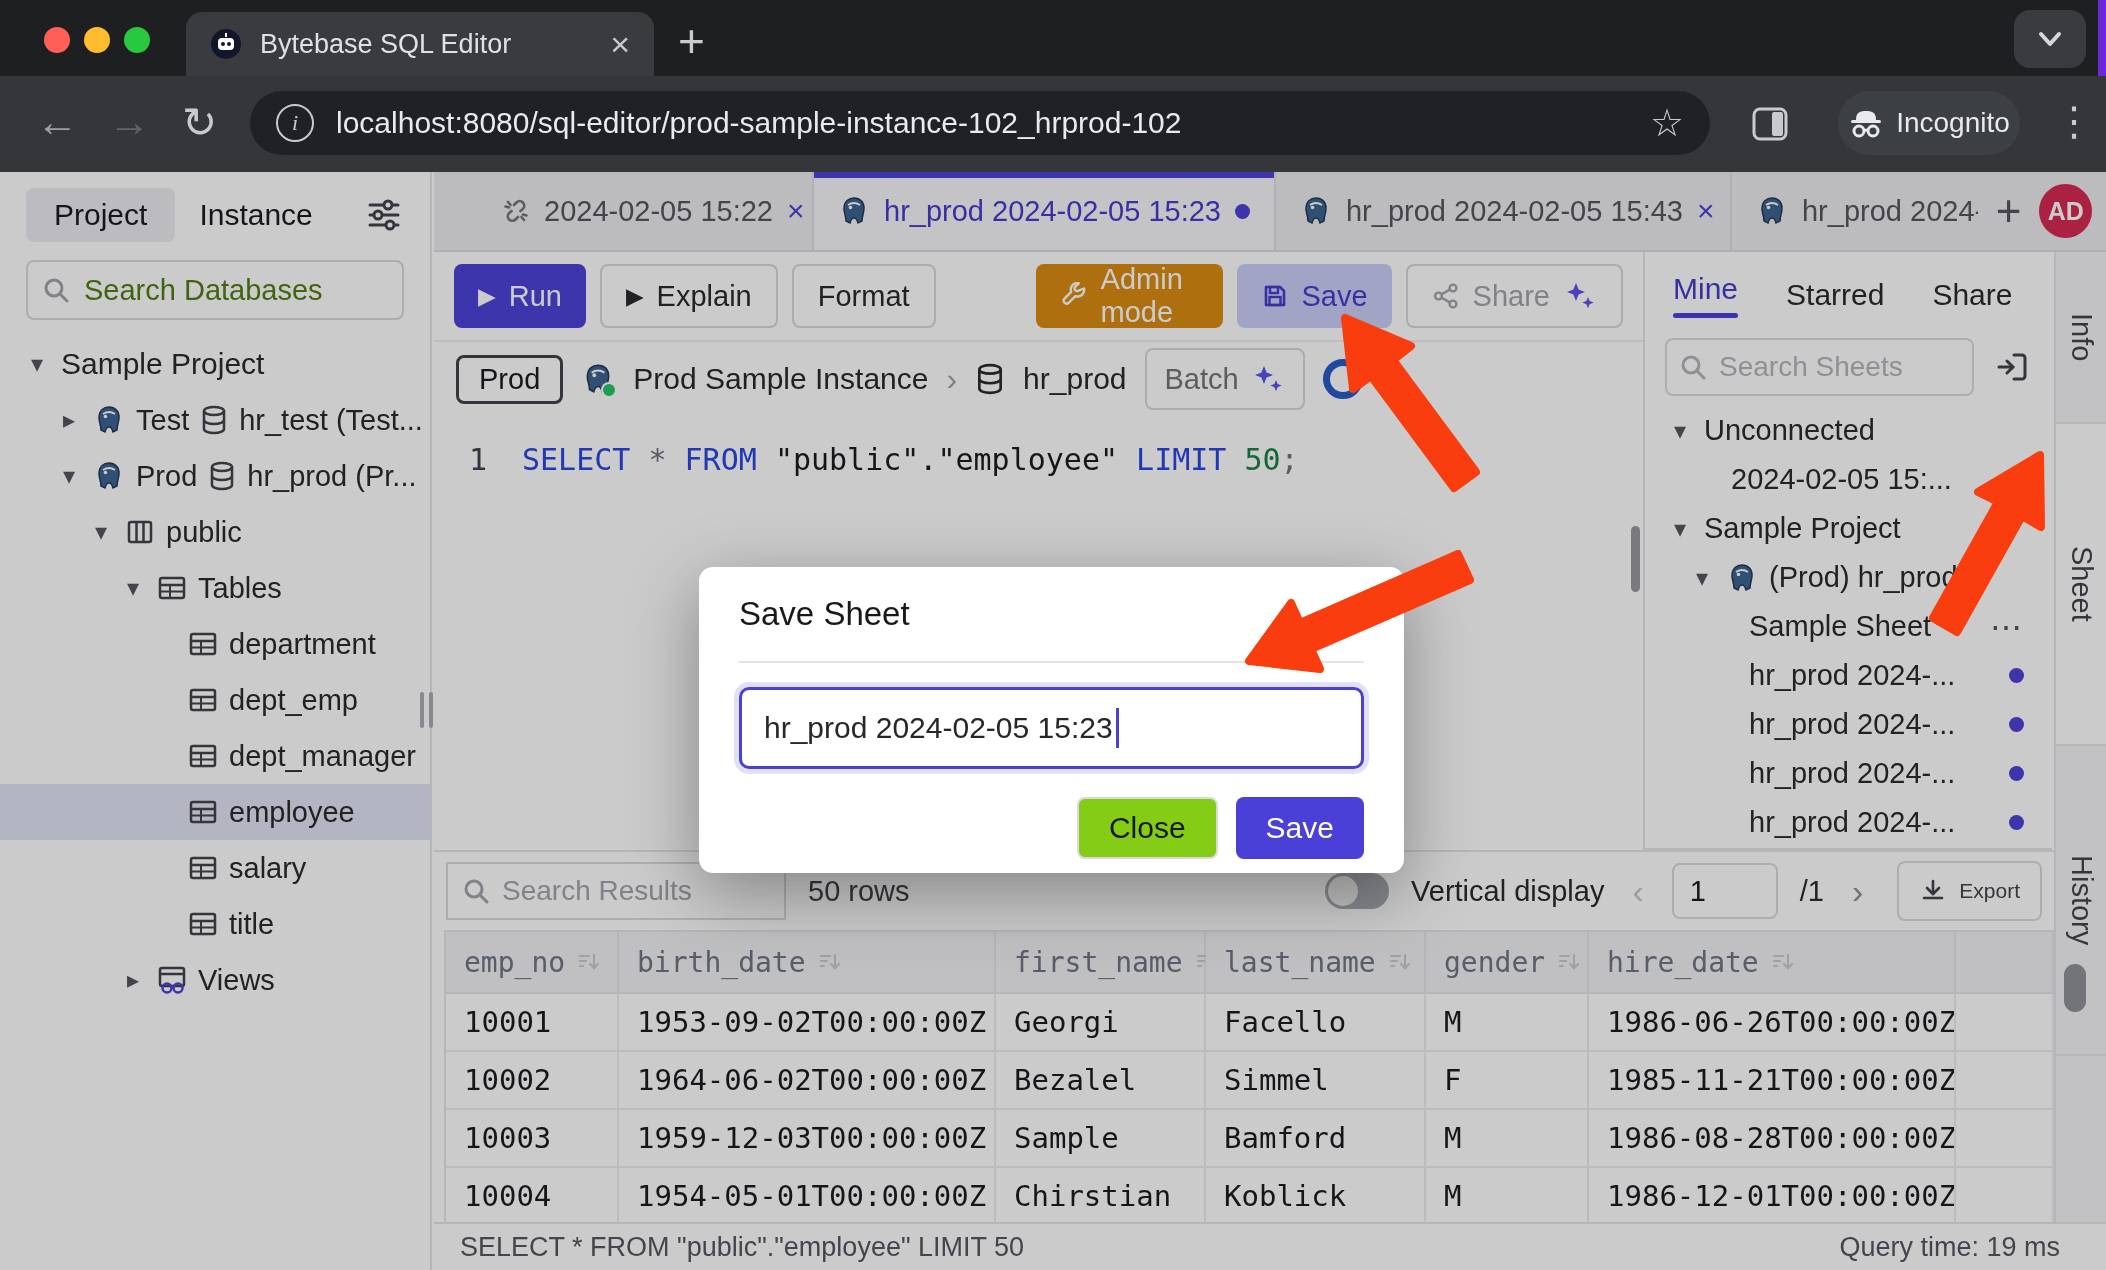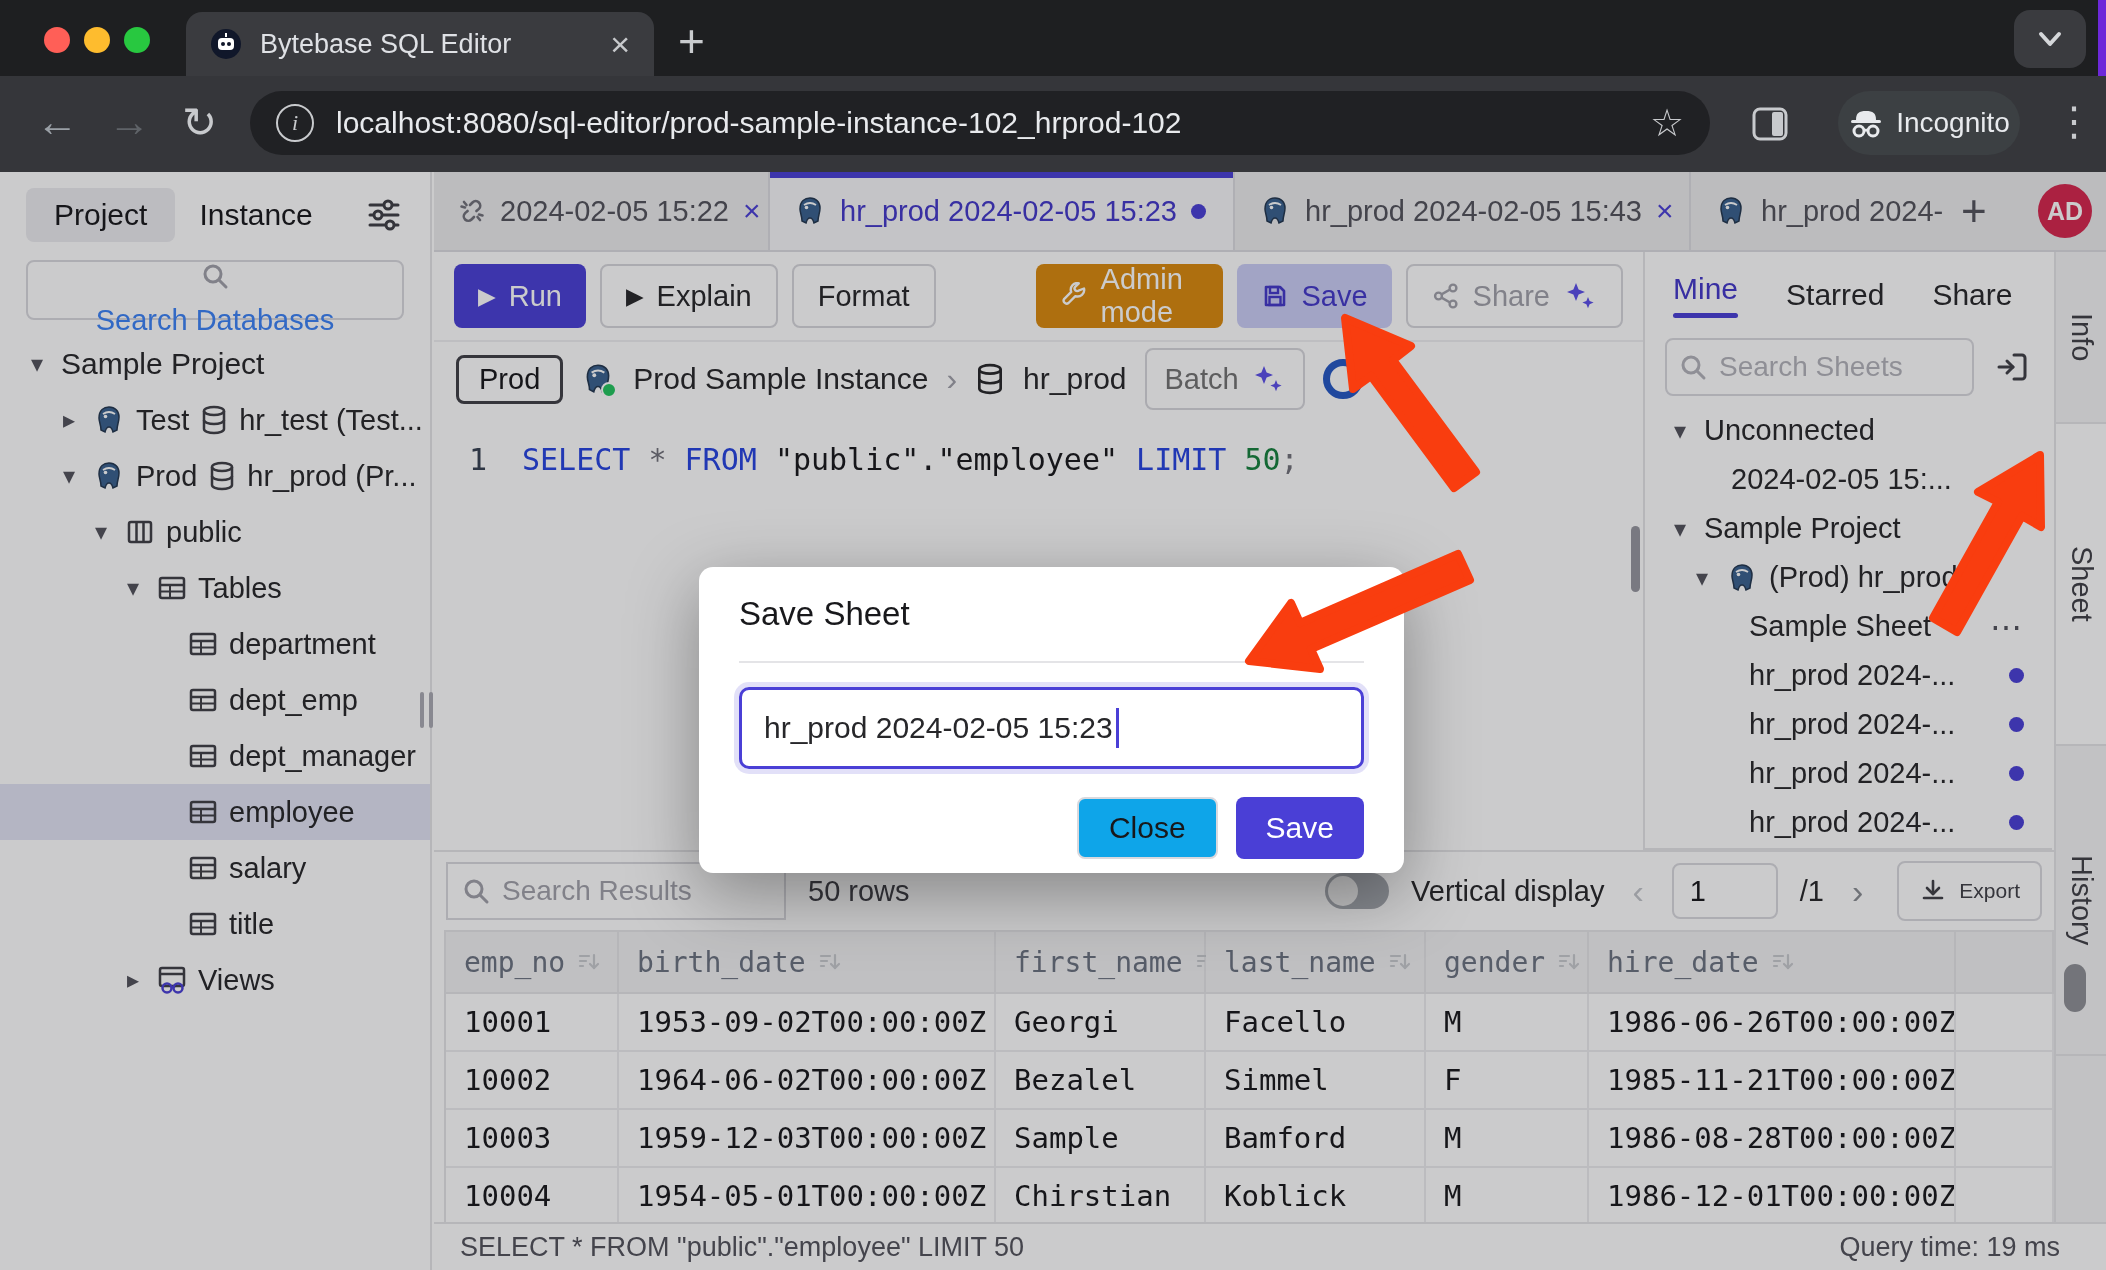--- a/index.html
+++ b/index.html
@@ -31,21 +31,21 @@
   
   .page{position:absolute;top:172px;left:0;right:0;bottom:0;background:#fff;overflow:hidden;}
   .dim{position:absolute;inset:0;background:rgba(18,18,24,0.22);z-index:40;}
   
   .sidebar{position:absolute;left:0;top:0;width:432px;bottom:0;background:#fff;border-right:2px solid #e4e4e7;box-sizing:border-box;}
   .side-tabs{display:flex;align-items:center;padding:16px 26px 10px;}
   .chip{background:#ececf0;border-radius:8px;padding:10px 28px;font-size:30px;color:#18181b;}
   .side-tab2{margin-left:24px;font-size:30px;color:#18181b;}
   .sliders{margin-left:auto;}
   .side-search{margin:8px 26px 16px;height:56px;border:2px solid #d9d9de;border-radius:8px;display:flex;
-               align-items:center;gap:14px;padding:0 14px;color:#3b82f6;font-size:29px;flex-direction:column;}
+               align-items:center;gap:14px;padding:0 14px;color:#4d7c0f;font-size:29px;}
   .tree-row{height:56px;display:flex;align-items:center;gap:11px;font-size:29px;color:#27272a;white-space:nowrap;}
   .caret{color:#52525b;font-size:24px;width:26px;text-align:center;flex:0 0 auto;}
   .sel{background:#e2e3f4;}
   .resize-h{position:absolute;right:-3px;top:520px;display:flex;gap:5px;}
   .resize-h i{width:4px;height:36px;background:#a9a9b2;border-radius:2px;}
   
   .tabbar{position:absolute;left:434px;right:0;top:0;height:80px;background:#ececee;border-bottom:2px solid #dcdce0;
           display:flex;align-items:center;box-sizing:border-box;}
   .etab{height:100%;display:flex;align-items:center;gap:14px;padding:0 24px;border-right:2px solid #dcdce0;
         font-size:29px;color:#52525b;box-sizing:border-box;white-space:nowrap;}
@@ -127,21 +127,21 @@
          box-shadow:0 20px 70px rgba(0,0,0,0.35);z-index:50;padding:0 40px;box-sizing:border-box;}
   .m-head{display:flex;align-items:center;height:94px;}
   .m-title{font-size:33px;color:#18181b;}
   .m-close{margin-left:auto;font-size:38px;color:#3f3f46;}
   .m-div{height:2px;background:#e4e4e7;}
   .m-input{margin-top:24px;height:76px;border:3px solid #4a3fd6;border-radius:10px;box-shadow:0 0 0 5px rgba(74,63,214,0.16);
            display:flex;align-items:center;padding:0 22px;font-size:30px;color:#27272a;}
   .m-caret{display:inline-block;width:3px;height:40px;background:#4a3fd6;margin-left:3px;}
   .m-actions{display:flex;justify-content:flex-end;gap:18px;margin-top:28px;}
   .m-btn{height:62px;border-radius:8px;font-size:30px;display:inline-flex;align-items:center;padding:0 30px;box-sizing:border-box;}
-  .m-cancel{border:2px solid #d9d9de;color:#18181b;background:#0ea5e9;}
+  .m-cancel{border:2px solid #d9d9de;color:#18181b;background:#84cc16;}
   .m-save{background:#4a3fd6;color:#fff;}
   .arrows{position:absolute;inset:0;z-index:60;pointer-events:none;}
   svg.ic{flex:0 0 auto;}
 </style>
 </head>
 <body>
 
 <div id="screen">
 
   <div class="tabstrip">
@@ -335,21 +335,21 @@
           </svg>
         <span>Views</span>
       </div>
       <div class="resize-h">
           <i></i>
           <i></i>
         </div>
     </div>
 
     <div class="tabbar">
-      <div class="etab" style="width:336px;">
+      <div class="etab" style="width:336px;margin-left:44px;">
         <svg class="ic" width="28" height="28" viewBox="0 0 28 28">
             <g stroke="#71717a" stroke-width="2.6" fill="none" stroke-linecap="round">
               <path d="M12 8 l2.5-2.5 a4.5 4.5 0 0 1 6.4 6.4 L18.4 14"></path>
               <path d="M16 20 l-2.5 2.5 a4.5 4.5 0 0 1-6.4-6.4 L9.6 14"></path>
               <line x1="6" y1="5" x2="8.5" y2="8"></line>
               <line x1="3.5" y1="9.5" x2="7" y2="10.5"></line>
               <line x1="22" y1="23" x2="19.5" y2="20"></line>
               <line x1="24.5" y1="18.5" x2="21" y2="17.5"></line>
             </g>
           </svg>

